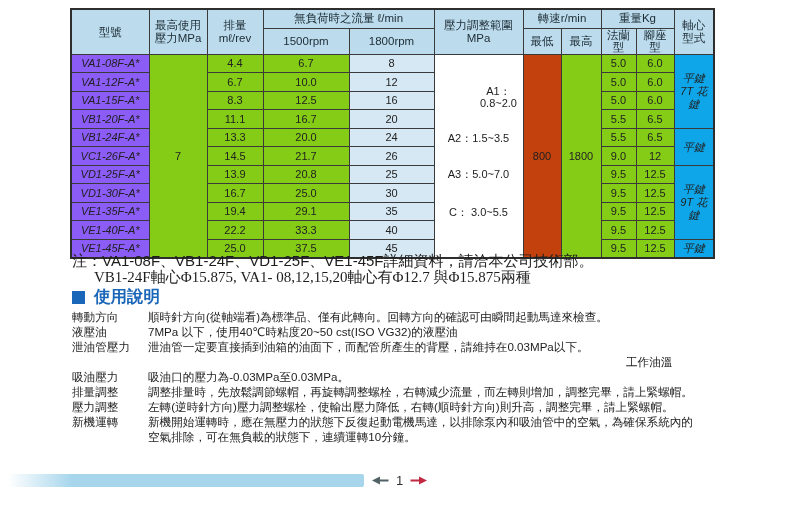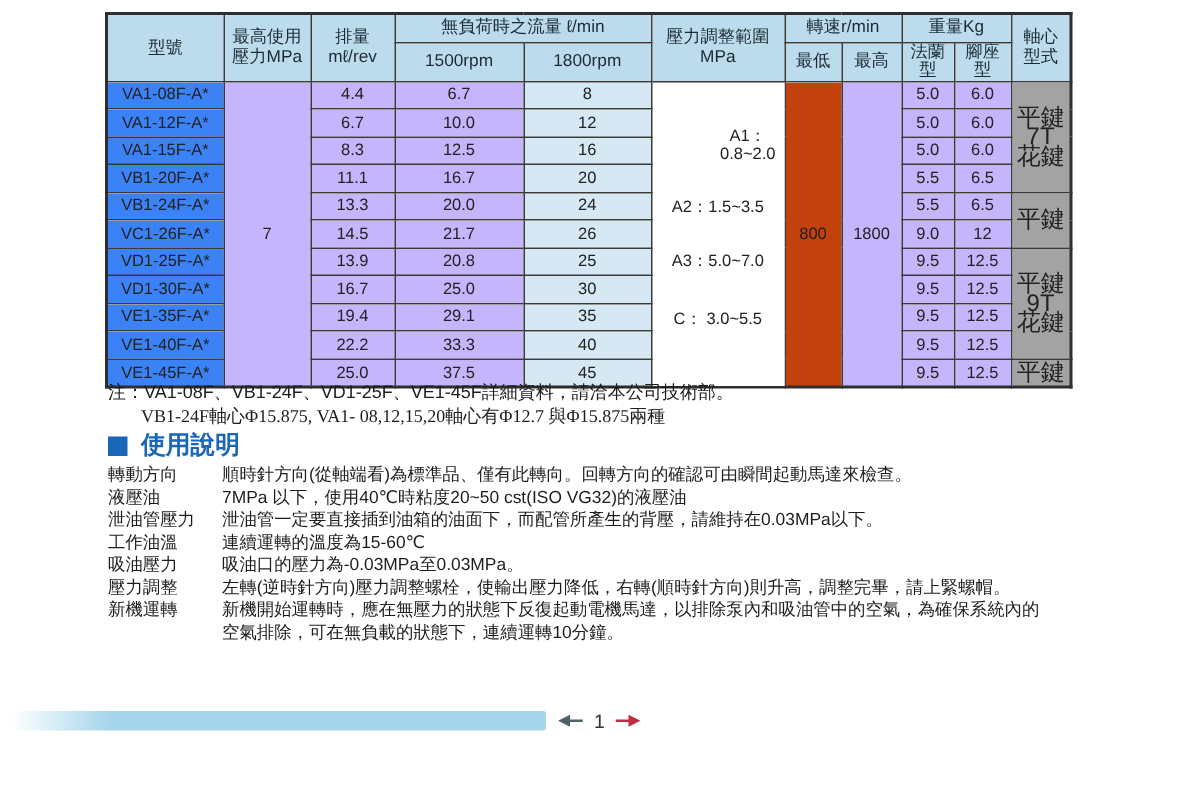--- a/index.html
+++ b/index.html
@@ -18,33 +18,33 @@
     font-size:11px;line-height:1.1;
   }
   table.spec td,table.spec th{
     border:1px solid #3a3a3a;
     padding:0 2px;text-align:center;vertical-align:middle;
     font-weight:normal;overflow:hidden;
   }
   table.spec th{background:#bcdcee;font-size:11.5px;color:#1c2b33;}
   tr.hrow{height:19px;}
   tr.drow{height:18.5px;}
-  td.c-model{background:#3b82f6;}
+  td.c-model{background:#8b5cf6;font-style:italic;}
   td.c-1800{background:#d6e8f4;}
   td.c-smin{background:#c2410c;}
-  td.c-shaft{background:#a3a3a3;font-size:16px;}
-  td.c-white{background:#c4b5fd;}
+  td.c-shaft{background:#0ea5e9;font-size:11px;font-style:italic;}
+  td.c-white{background:#84cc16;}
   td.c-adjust{background:#ffffff;position:relative;padding:0;}
   .adjust-wrap{position:absolute;inset:0;}
   .adjust-wrap span{position:absolute;left:0;right:0;text-align:center;font-size:11px;}
   .adj-0{top:15%;padding-left:40px;} .adj-1{top:38%;} .adj-2{top:56%;} .adj-3{top:75%;}
   .two-line div{line-height:13px;}
 
   
-  .notes{position:absolute;left:72px;top:253px;font-size:12px;line-height:16px;color:#1d1d1d;}
+  .notes{position:absolute;left:72px;top:253px;font-size:15px;line-height:16px;color:#1d1d1d;}
   .notes .indent{padding-left:22px;font-family:Liberation Serif, serif;}
 
   
   .section-title{
     position:absolute;left:72px;top:286px;
     color:#1a66b8;font-weight:bold;font-size:16.5px;
     display:flex;align-items:center;gap:9px;
   }
   .sq{display:inline-block;width:13px;height:13px;background:#1a66b8;}
 
@@ -252,25 +252,28 @@
     <div class="inst-row">
       <span class="inst-label">液壓油</span>
       <span class="inst-text">7MPa 以下，使用40℃時粘度20~50 cst(ISO VG32)的液壓油</span>
     </div>
     <div class="inst-row">
       <span class="inst-label">泄油管壓力</span>
       <span class="inst-text">泄油管一定要直接插到油箱的油面下，而配管所產生的背壓，請維持在0.03MPa以下。</span>
     </div>
     <div class="inst-row">
       <span class="inst-label">工作油溫</span>
-      <span class="inst-text">連續運轉的溫度為15-60℃</span>
     </div>
     <div class="inst-row">
       <span class="inst-label">吸油壓力</span>
       <span class="inst-text">吸油口的壓力為-0.03MPa至0.03MPa。</span>
+    </div>
+    <div class="inst-row">
+      <span class="inst-label">排量調整</span>
+      <span class="inst-text">調整排量時，先放鬆調節螺帽，再旋轉調整螺栓，右轉減少流量，而左轉則增加，調整完畢，請上緊螺帽。</span>
     </div>
     <div class="inst-row">
       <span class="inst-label">壓力調整</span>
       <span class="inst-text">左轉(逆時針方向)壓力調整螺栓，使輸出壓力降低，右轉(順時針方向)則升高，調整完畢，請上緊螺帽。</span>
     </div>
     <div class="inst-row">
       <span class="inst-label">新機運轉</span>
       <span class="inst-text">新機開始運轉時，應在無壓力的狀態下反復起動電機馬達，以排除泵內和吸油管中的空氣，為確保系統內的空氣排除，可在無負載的狀態下，連續運轉10分鐘。</span>
     </div>
   </div>

